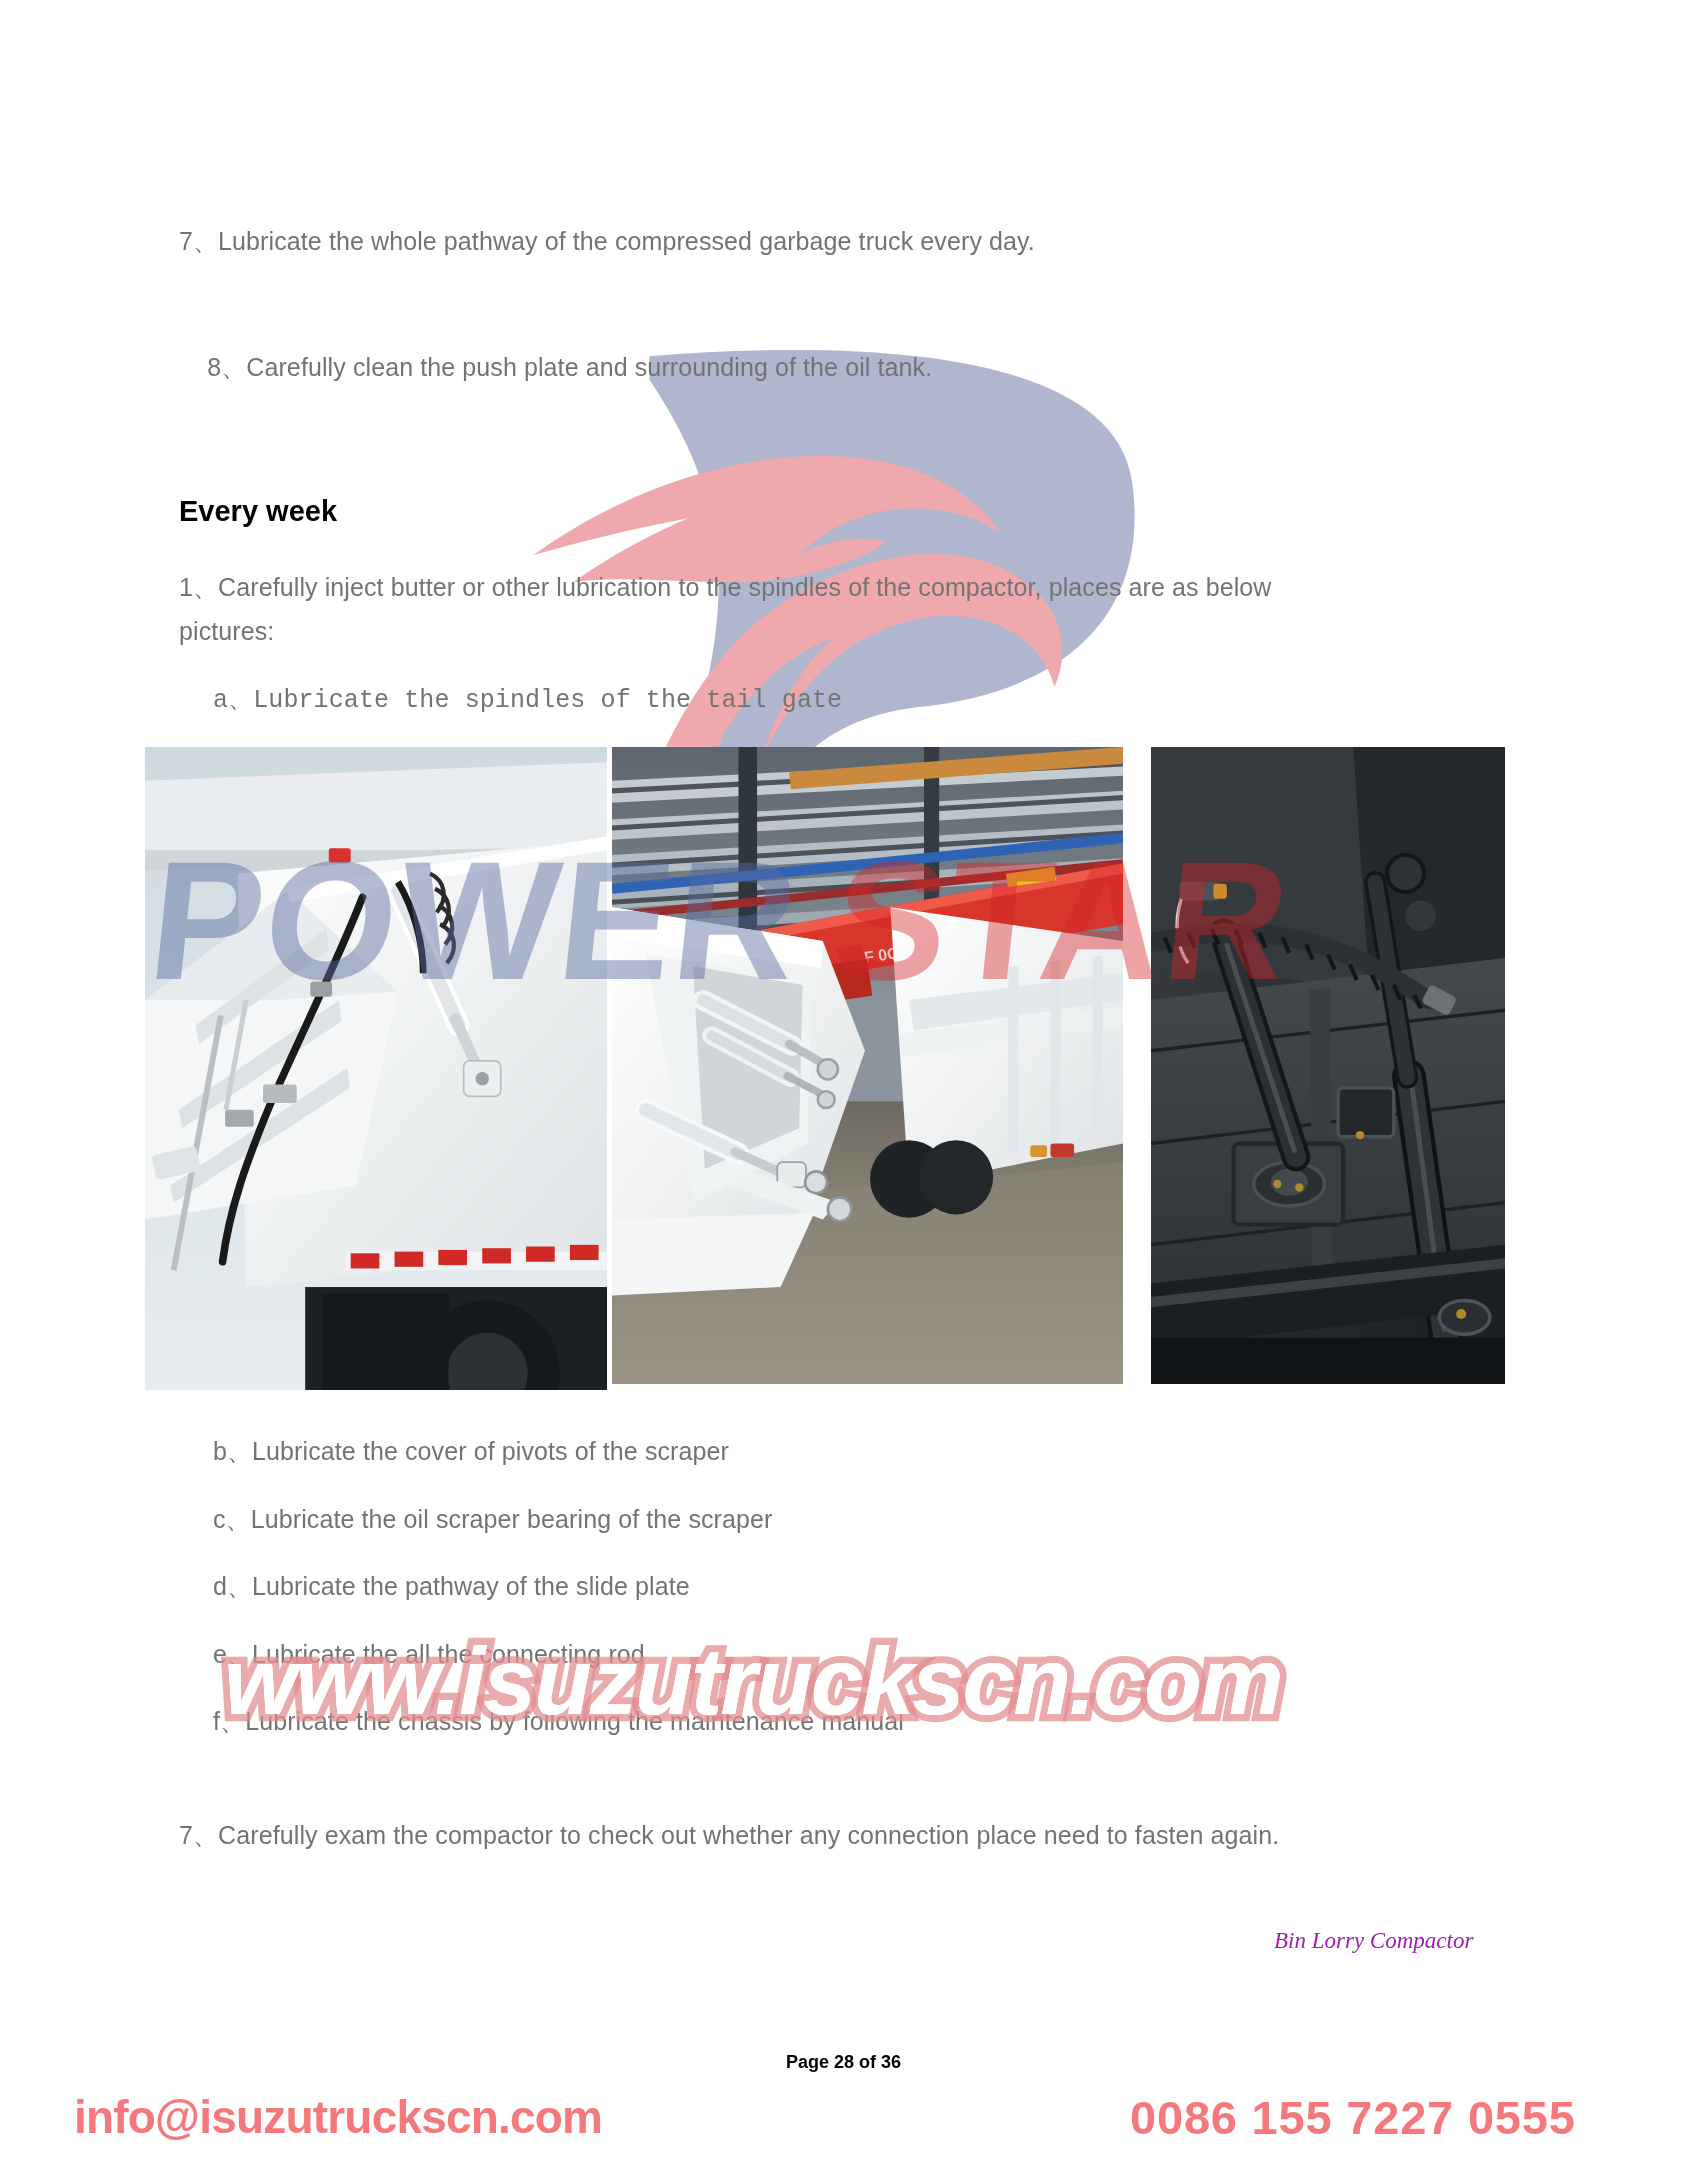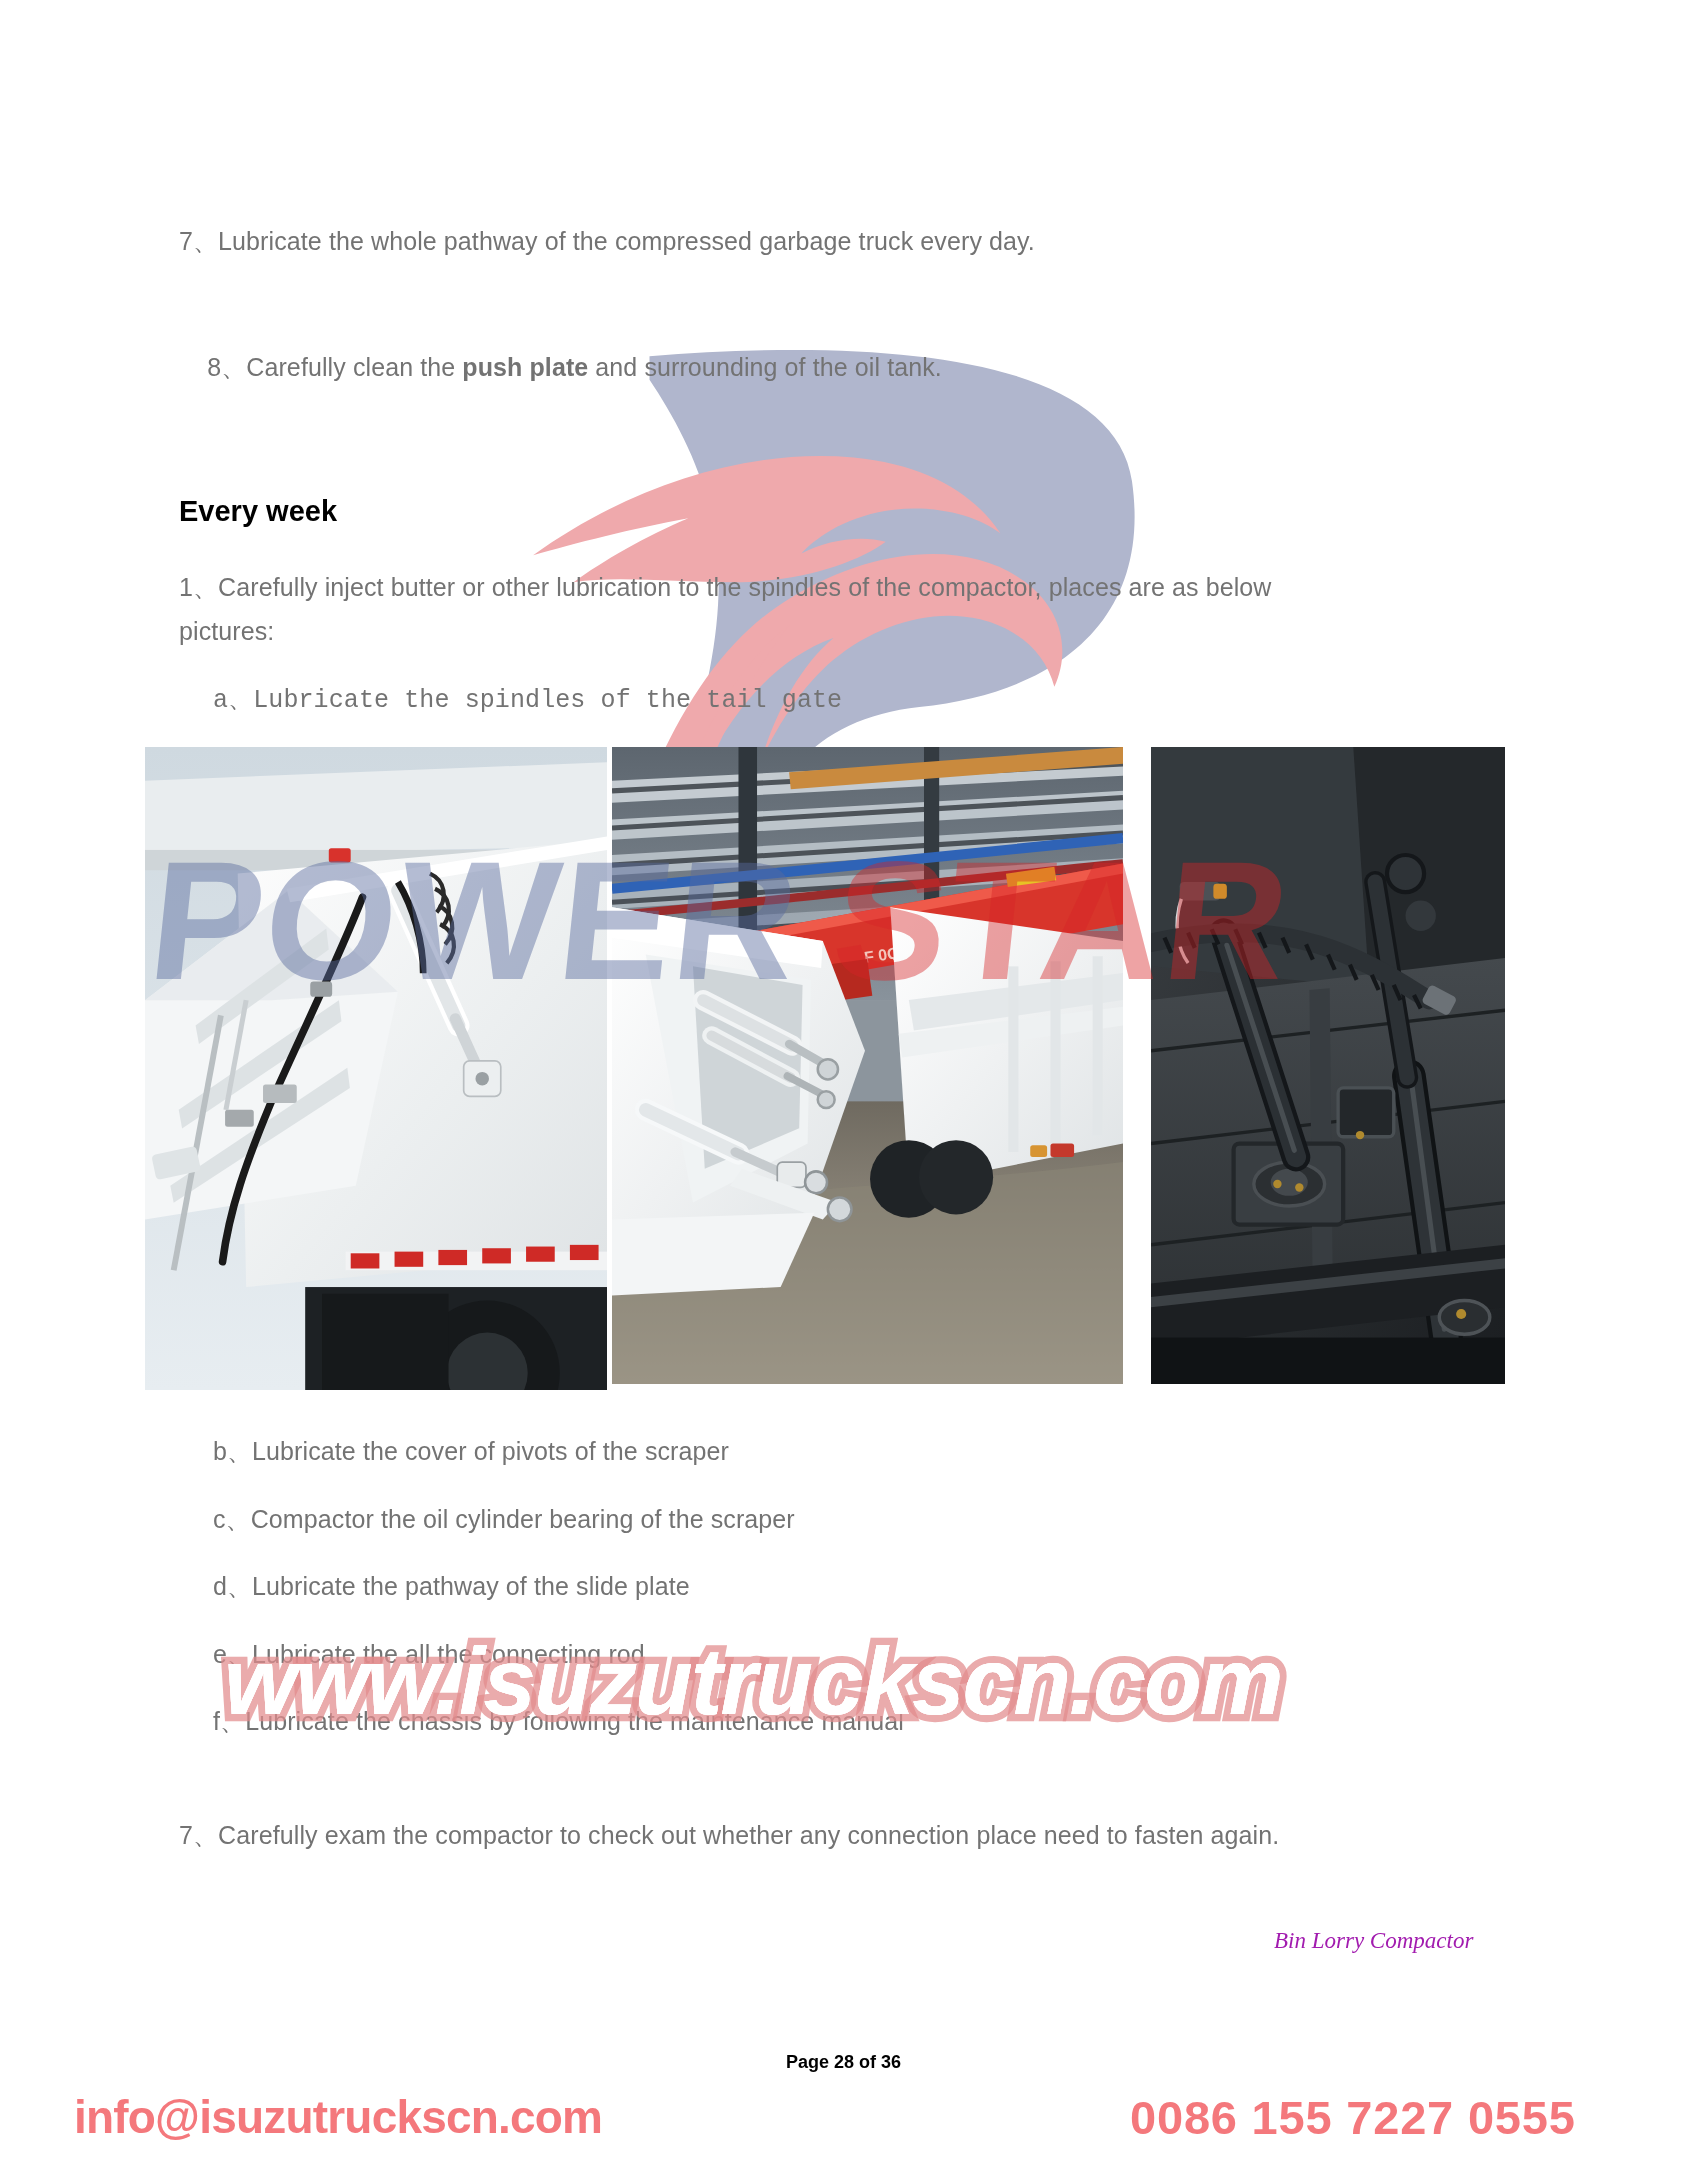--- a/index.html
+++ b/index.html
@@ -9,21 +9,21 @@
     color:#000;
   }
   .page{position:absolute;inset:0;background:#fff;}
 
   
   .eagle-wm{position:absolute;left:523px;top:329px;width:641px;height:574px;z-index:1;pointer-events:none;}
   .eagle-wm svg{width:100%;height:100%;display:block;}
 
   
   .txt{position:absolute;z-index:3;font-size:25px;line-height:1.42;color:#737373;letter-spacing:0.1px;white-space:pre;}
-  .bold{font-weight:bold;}
+  .bold{font-weight:normal;}
   .h-sec{position:absolute;z-index:3;font-size:29px;font-weight:bold;color:#000;}
 
   
   .photos{position:absolute;left:145px;top:747px;width:1358px;height:643px;z-index:2;}
   .ph{position:absolute;top:0;overflow:hidden;background:#cfd4d8;}
   #ph1{left:0;width:462px;height:643px;}
   #ph2{left:467px;width:511px;height:637px;}
   #ph3{left:1006px;width:354px;height:637px;}
   .ph > svg{display:block;width:100%;height:100%;}
 
@@ -86,21 +86,21 @@
   </div>
 
   <div class="h-sec" style="left:179px;top:495px;">Every week</div>
 
   <div class="txt" style="left:179px;top:570px;">1、Carefully inject butter or other lubrication to the spindles of the compactor, places are as below</div>
   <div class="txt" style="left:179px;top:614px;">pictures:</div>
 
   <div class="txt" style="left:213px;top:683px;font-family:Liberation Mono, monospace;">a、Lubricate the spindles of the tail gate</div>
 
   <div class="txt" style="left:213px;top:1434px;">b、Lubricate the cover of pivots of the scraper</div>
-  <div class="txt" style="left:213px;top:1502px;">c、Compactor the oil cylinder bearing of the scraper</div>
+  <div class="txt" style="left:213px;top:1502px;">c、Lubricate the oil scraper bearing of the scraper</div>
   <div class="txt" style="left:213px;top:1569px;text-align:right;">d、Lubricate the pathway of the slide plate</div>
   <div class="txt" style="left:213px;top:1637px;">e、Lubricate the all the connecting rod</div>
   <div class="txt" style="left:213px;top:1704px;">f、Lubricate the chassis by following the maintenance manual</div>
 
   <div class="txt" style="left:179px;top:1818px;">7、Carefully exam the compactor to check out whether any connection place need to fasten again.</div>
 
   <div class="photos">
 
     <div class="ph" id="ph1">
       <svg viewBox="0 0 548 762" xmlns="http://www.w3.org/2000/svg" preserveAspectRatio="none">

